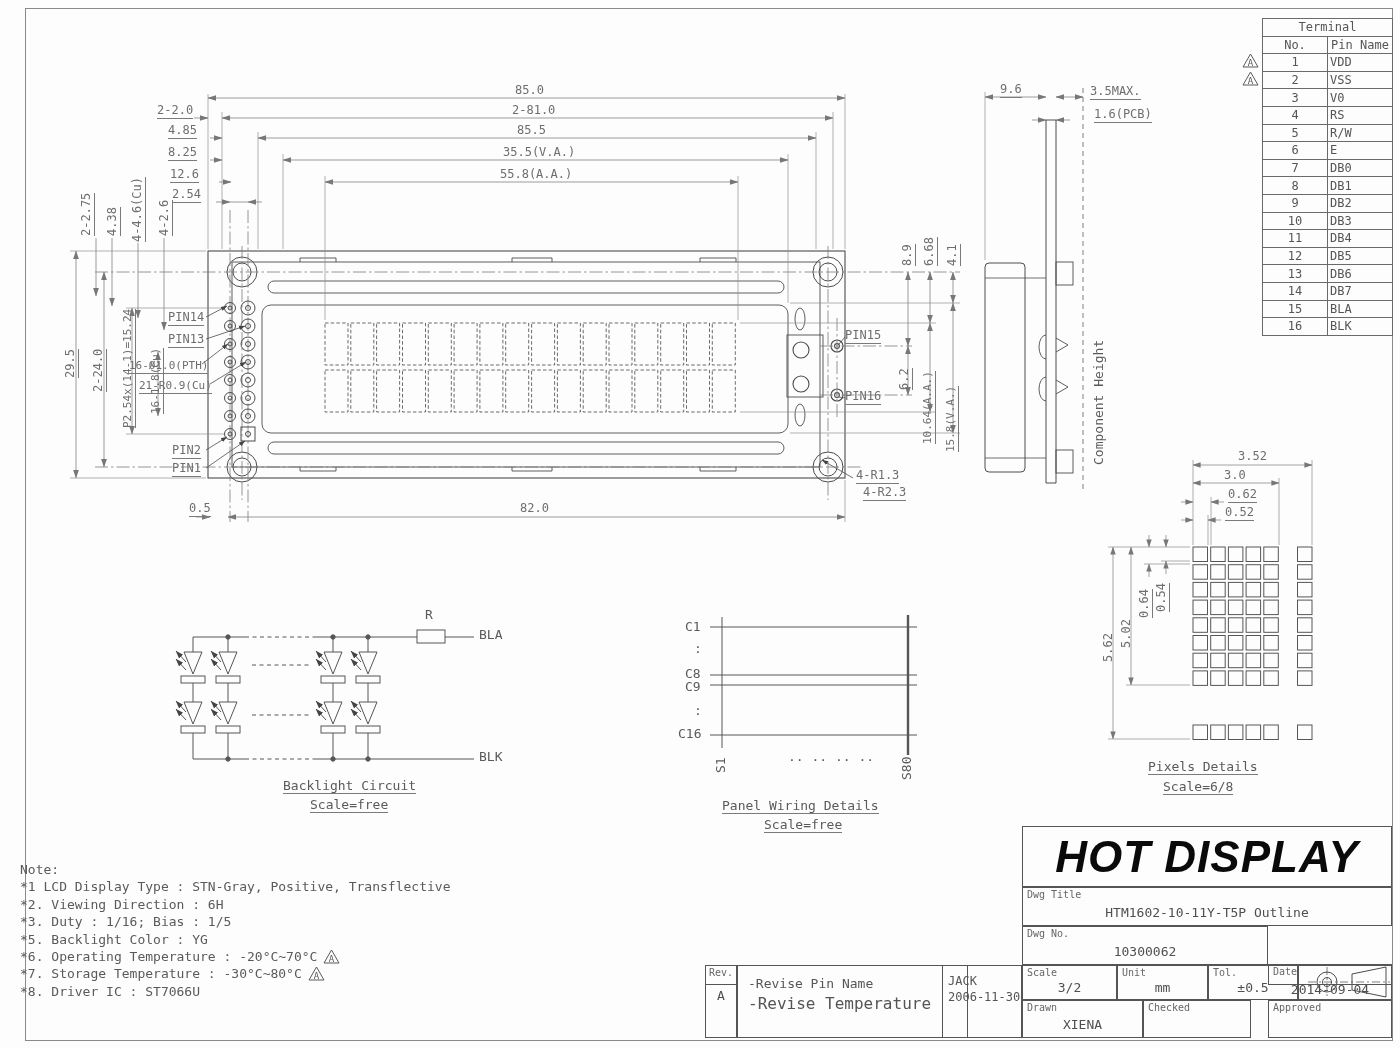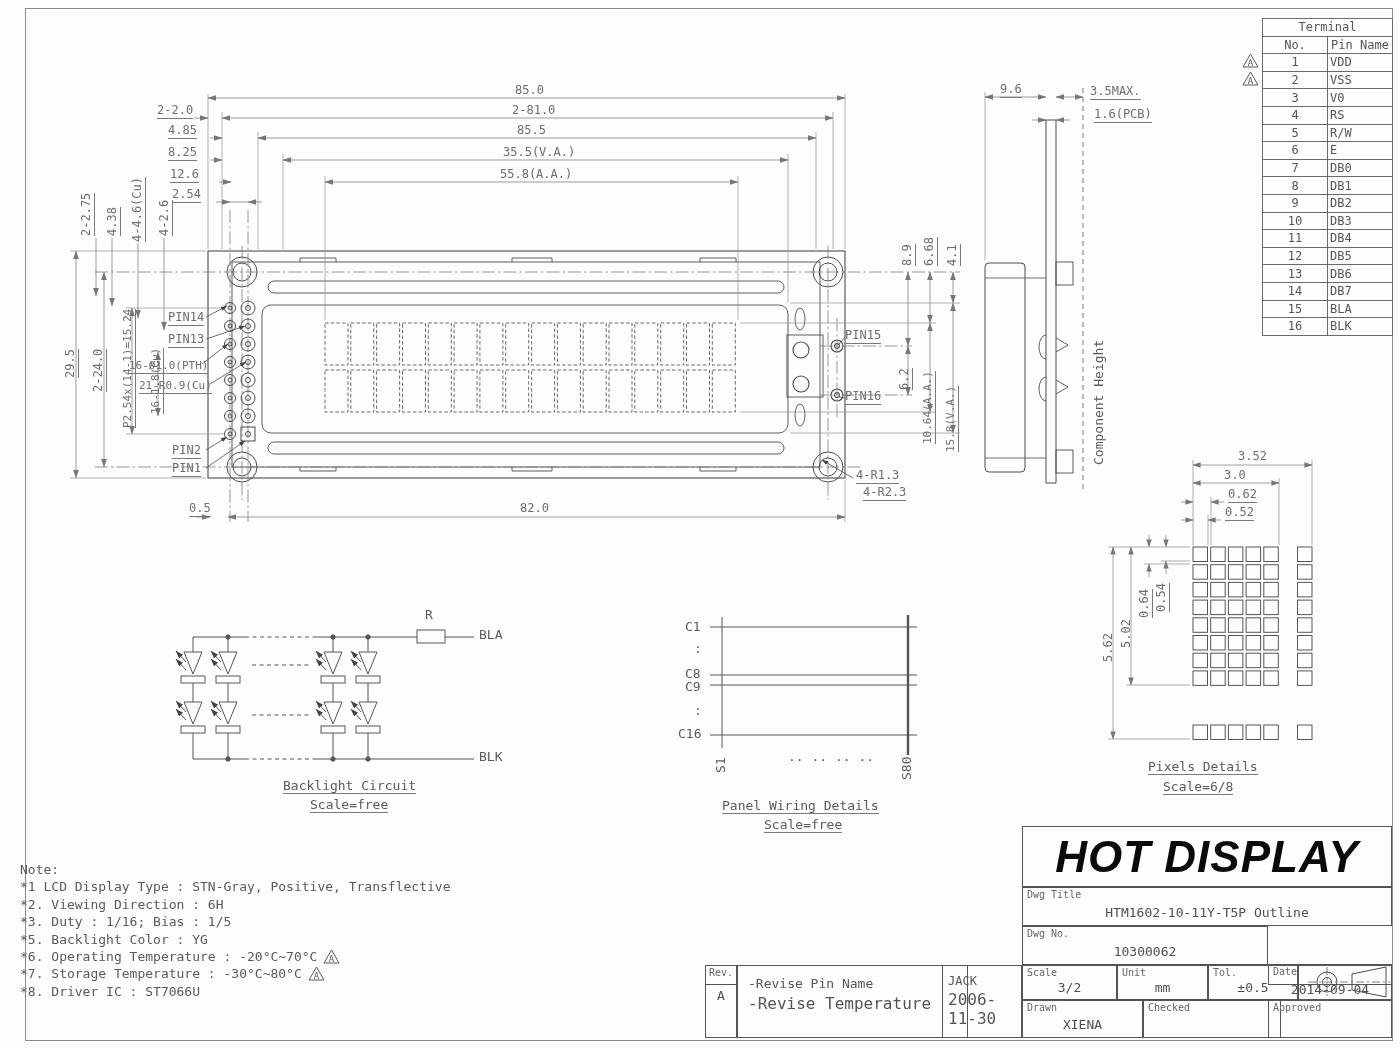--- a/index.html
+++ b/index.html
@@ -619,36 +619,36 @@
 </div>
 <div class="tb" style="left:1208px;top:965px;width:90px;height:35px;">
   <span class="lbl">Tol.</span>
   <span class="val" style="top:14px;">±0.5</span>
 </div>
 <div class="tb" style="left:1298px;top:965px;width:94px;height:35px;"></div>
 <div class="tb" style="left:1022px;top:1000px;width:121px;height:38px;">
   <span class="lbl">Drawn</span>
   <span class="val" style="top:16px;">XIENA</span>
 </div>
-<div class="tb" style="left:1143px;top:1000px;width:138px;height:38px;">
+<div class="tb" style="left:1143px;top:1000px;width:108px;height:38px;">
   <span class="lbl">Checked</span>
   <span class="val" style="top:16px;"></span>
 </div>
 <div class="tb" style="left:1268px;top:1000px;width:124px;height:38px;">
   <span class="lbl">Approved</span>
   <span class="val" style="top:16px;"></span>
 </div>
 
 <div class="tb" style="left:705px;top:965px;width:32px;height:73px;">
   <span style="position:absolute;left:3px;top:1px;font-size:10px;color:#666;">Rev.</span>
   <span style="position:absolute;left:0;top:22px;width:100%;text-align:center;font-size:13px;color:#4f4f4f;">A</span>
   <span style="position:absolute;left:0;top:18px;width:100%;border-top:1px solid #555;"></span>
 </div>
 <div class="tb" style="left:737px;top:965px;width:231px;height:73px;">
   <span style="position:absolute;left:10px;top:10px;font-size:13px;color:#555;">-Revise Pin Name</span>
   <span style="position:absolute;left:10px;top:28px;font-size:16px;color:#555;">-Revise Temperature</span>
 </div>
 <div class="tb" style="left:942px;top:965px;width:80px;height:73px;">
   <span style="position:absolute;left:5px;top:8px;font-size:12px;color:#555;">JACK</span>
-  <span style="position:absolute;left:5px;top:24px;font-size:16px;color:#555;">2006-11-30</span>
+  <span style="position:absolute;left:5px;top:24px;font-size:12px;color:#555;">2006-11-30</span>
 </div>
 
 </div>
 
 </body></html>

